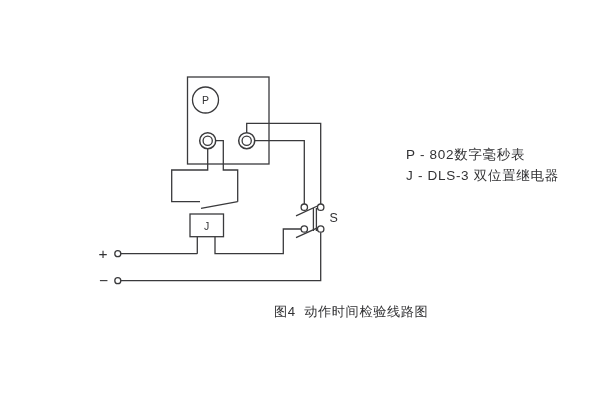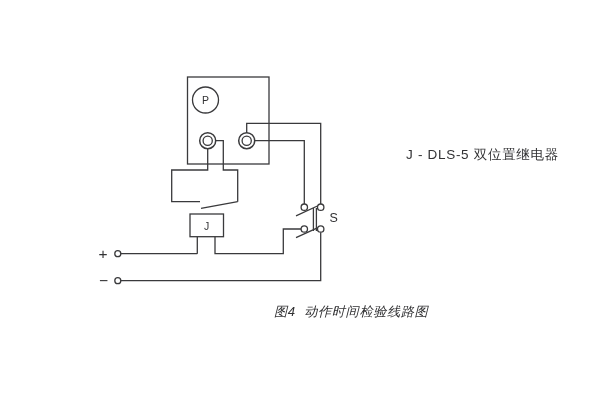--- a/index.html
+++ b/index.html
@@ -15,21 +15,21 @@
   .terminal { fill:var(--bg); stroke-width:1.5; }
   .t { position:absolute; color:var(--text); }
   .meter-p  { left:200px; top:93.5px; width:11px; text-align:center; font-size:10.5px; }
   .relay-j  { left:201px; top:219.5px; width:11px; text-align:center; font-size:10.5px; }
   .switch-s { left:329.5px; top:211px; font-size:12.5px; }
   .plus     { left:94.5px; top:244.5px; width:17px; text-align:center; font-size:15.5px; }
   .minus    { left:95px;  top:271.8px; width:17px; text-align:center; font-size:15.5px; }
   .legend   { position:absolute; left:406px; top:145px; font-size:13.5px;
               line-height:20.8px; letter-spacing:0.7px; color:var(--text); }
   .caption  { position:absolute; left:274px; top:302.5px; font-size:13.2px;
-              letter-spacing:0.6px; white-space:pre; color:var(--text);font-style:italic; }
+              letter-spacing:0.6px; white-space:pre; color:var(--text); }
 </style>
 </head>
 <body>
 
 <div class="stage">
 
   <svg width="600" height="400" viewBox="0 0 600 400">
 
     <rect class="wire" x="187.5" y="77" width="81.5" height="87"></rect>
     <circle class="wire" cx="205.5" cy="100" r="13"></circle>
@@ -64,17 +64,18 @@
     <line class="wire" x1="316.4" y1="208" x2="316.4" y2="231"></line>
   </svg>
 
   <div class="t meter-p">P</div>
   <div class="t relay-j">J</div>
   <div class="t switch-s">S</div>
   <div class="t plus">+</div>
   <div class="t minus">−</div>
 
   <div class="legend">
-    <div>J - DLS-5 双位置继电器</div>
+    <div>P - 802数字毫秒表</div>
+    <div>J - DLS-3 双位置继电器</div>
   </div>
 
   <div class="caption">图4  动作时间检验线路图</div>
 </div>
 
 </body></html>

